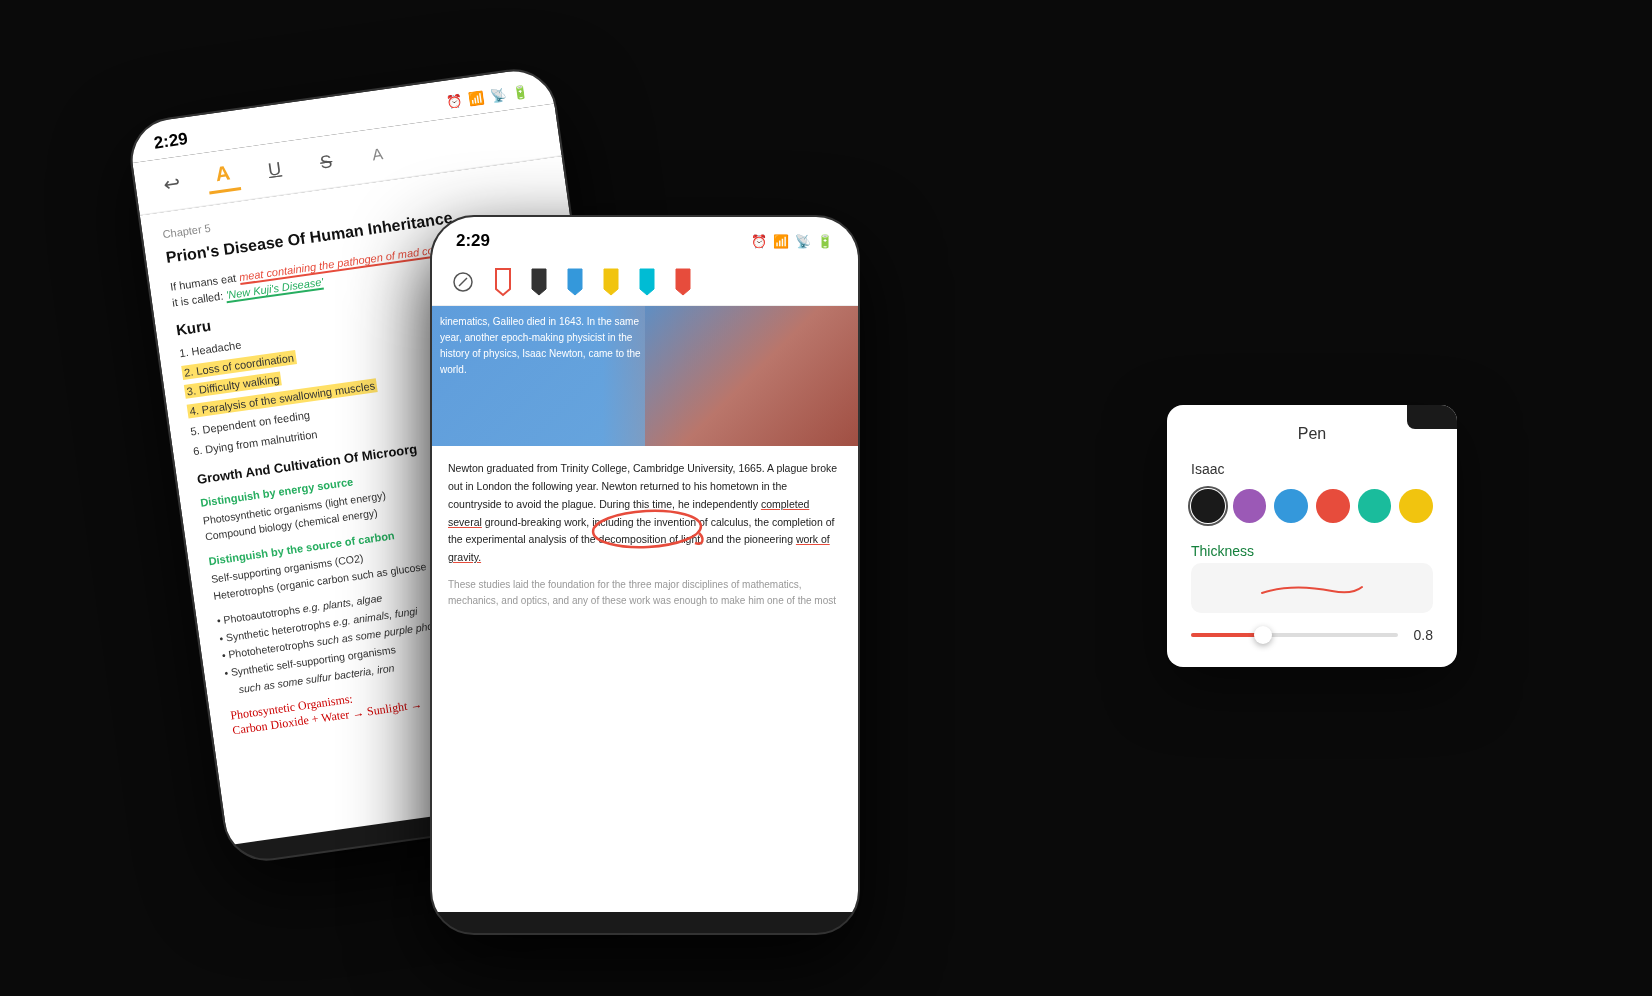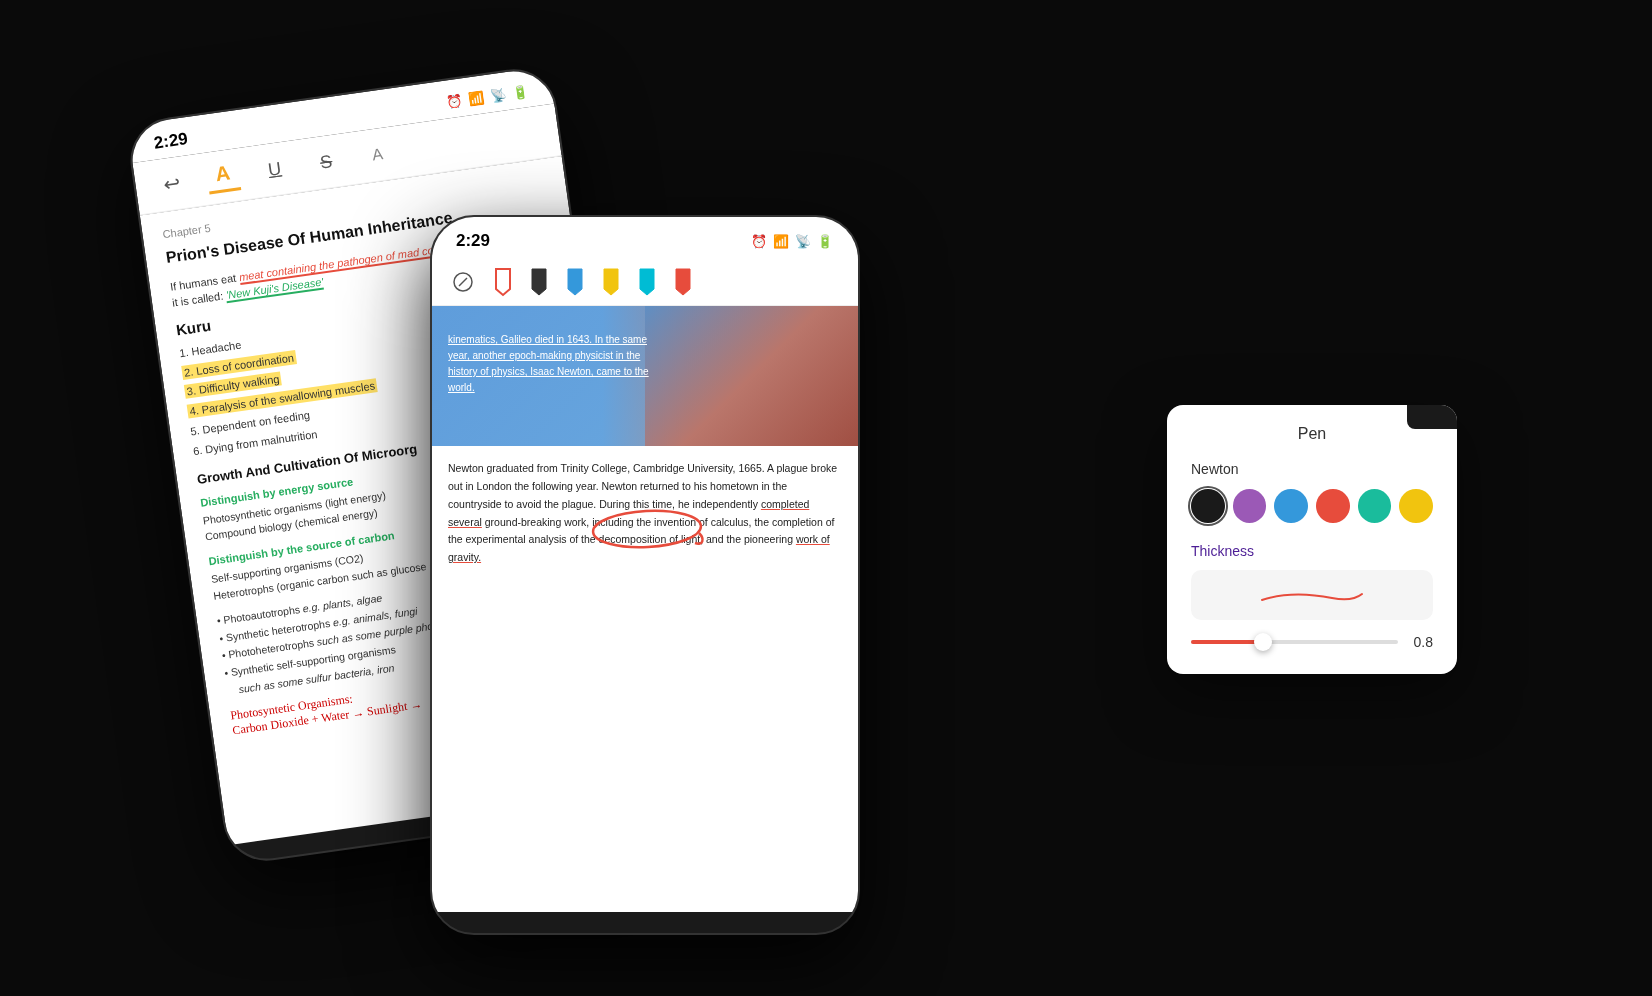--- a/index.html
+++ b/index.html
@@ -261,27 +261,26 @@
 
     .image-section .img-overlay {
       position: absolute;
       inset: 0;
       background: linear-gradient(to right, rgba(100,160,220,0.8) 40%, rgba(200,100,80,0.4) 60%);
     }
 
     .image-caption {
       position: absolute;
       left: 0;
-      top: 10px;
+      top: 0;
       width: 55%;
-      padding: 16px;
+      padding: 8px;
       color: #fff;
       font-size: 10px;
       line-height: 1.6;
-      text-decoration: underline;
     }
 
     .text-section {
       padding: 14px 16px;
     }
 
     .text-section .body-para {
       font-size: 10.5px;
       color: #222;
       line-height: 1.7;
@@ -343,22 +342,22 @@
     .color-swatch.selected::after {
       content: '';
       position: absolute;
       inset: -3px;
       border-radius: 50%;
       border: 2px solid #555;
     }
 
     .thickness-label {
       font-size: 14px;
-      color: #4c1d95;
-      margin-bottom: 11px;
+      color: #15803d;
+      margin-bottom: 4px;
     }
 
     .thickness-preview {
       width: 100%;
       height: 50px;
       background: #f5f5f5;
       border-radius: 10px;
       display: flex;
       align-items: center;
       justify-content: center;
@@ -574,31 +573,32 @@
       <p class="body-para">
         Newton graduated from Trinity College, Cambridge University, 1665. A plague broke out in London the following year. Newton returned to his hometown in the countryside to avoid the plague. During this time, he independently <span class="text-underline-red">completed several</span> ground-breaking work, including the invention of calculus, the completion of the experimental analysis of the decomposition of light, and the pioneering <span style="text-decoration:underline;text-decoration-color:#e74c3c;">work of gravity.</span>
       </p>
 
       <svg style="position:absolute;top:55px;left:155px;pointer-events:none;z-index:5;" width="120" height="50" viewBox="0 0 120 50">
         <ellipse cx="60" cy="28" rx="54" ry="18" fill="none" stroke="#e74c3c" stroke-width="2.5" stroke-dasharray="none" transform="rotate(-3,60,28)"></ellipse>
 
         <path d="M 112 32 C 118 38 116 45 108 42" fill="none" stroke="#e74c3c" stroke-width="2.5"></path>
       </svg>
 
+      <p class="second-para">These studies laid the foundation for the three major disciplines of mathematics, mechanics, and optics, and any of these work was enough to make him one of the most</p>
     </div>
   </div>
 </div>
 
 <div class="pen-panel">
 
   <div class="pen-panel-header"></div>
 
   <div class="pen-panel-title">Pen</div>
 
-  <div class="panel-section-label">Newton</div>
+  <div class="panel-section-label">Isaac</div>
 
   <div class="color-swatches">
     <div class="color-swatch selected" style="background:#1a1a1a;"></div>
     <div class="color-swatch" style="background:#9b59b6;"></div>
     <div class="color-swatch" style="background:#3498db;"></div>
     <div class="color-swatch" style="background:#e74c3c;"></div>
     <div class="color-swatch" style="background:#1abc9c;"></div>
     <div class="color-swatch" style="background:#f1c40f;"></div>
   </div>
 

